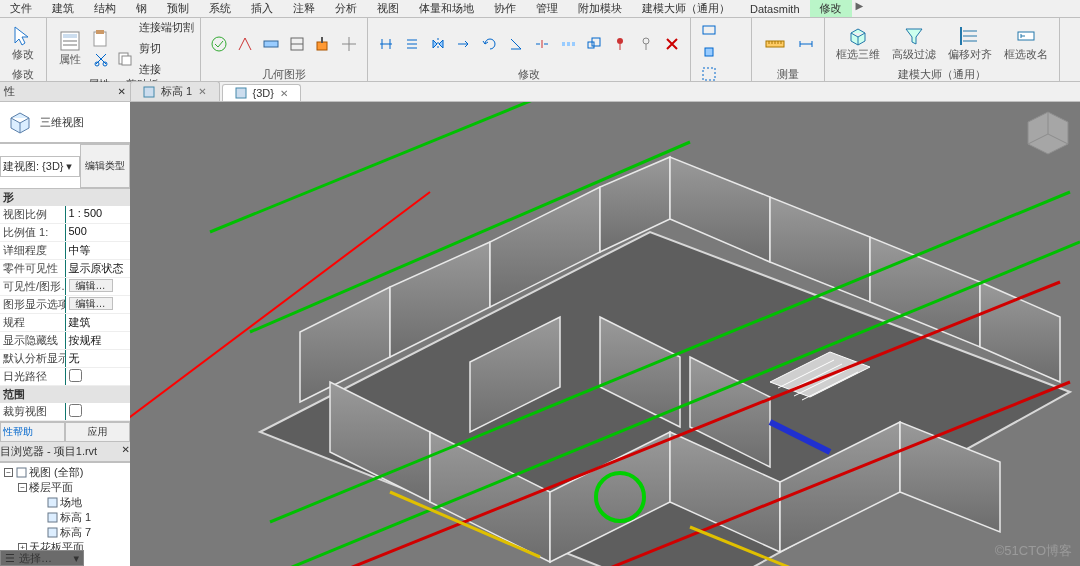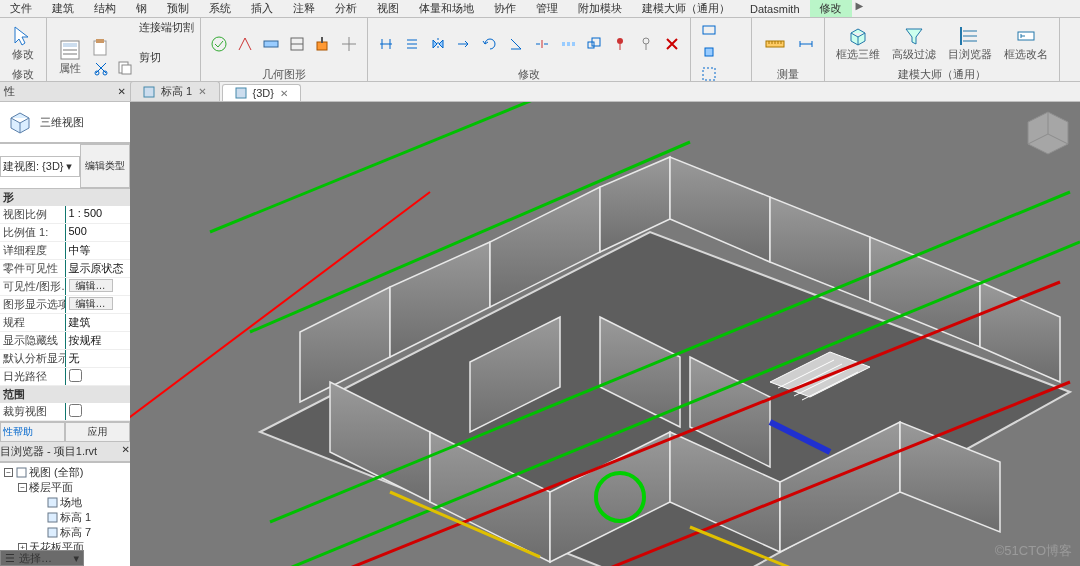--- a/index.html
+++ b/index.html
@@ -136,21 +136,21 @@
               </svg>
             </div>
           <div class="r-sbtn">
               <svg width="16" height="16">
                 <rect x="2" y="2" width="9" height="11" fill="#fff" stroke="#888"></rect>
                 <rect x="5" y="5" width="9" height="9" fill="#fff" stroke="#888"></rect>
               </svg>
             </div>
         </div>
       </div>
-      <div style="display:flex;flex-direction:column;gap:15px;font-size:10px;">
+      <div style="display:flex;flex-direction:column;gap:6px;font-size:10px;">
         <span>连接端切割</span>
         <span>剪切</span>
         <span>连接</span>
       </div>
     </div>
     <div class="r-caption"><span>属性</span>&nbsp;&nbsp;&nbsp;&nbsp;&nbsp;<span>剪贴板</span></div>
   </div>
 
   <div class="r-group" style="min-width:110px;">
     <div class="r-row" style="flex-wrap:wrap;">
@@ -331,21 +331,21 @@
           </span>
           <span class="r-label">高级过滤</span>
         </div>
       <div class="r-btn">
           <span class="ico">
             <svg width="22" height="22">
               <path d="M4 6 H18 M4 11 H18 M4 16 H18" stroke="#27a"></path>
               <path d="M2 2 V20" stroke="#27a" stroke-width="2"></path>
             </svg>
           </span>
-          <span class="r-label">目浏览器</span>
+          <span class="r-label">偏移对齐</span>
         </div>
       <div class="r-btn">
           <span class="ico">
             <svg width="22" height="22">
               <rect x="3" y="7" width="16" height="8" fill="#fff" stroke="#27a"></rect>
               <path d="M6 9 V13 M6 11 H10" stroke="#27a"></path>
             </svg>
           </span>
           <span class="r-label">框选改名</span>
         </div>

